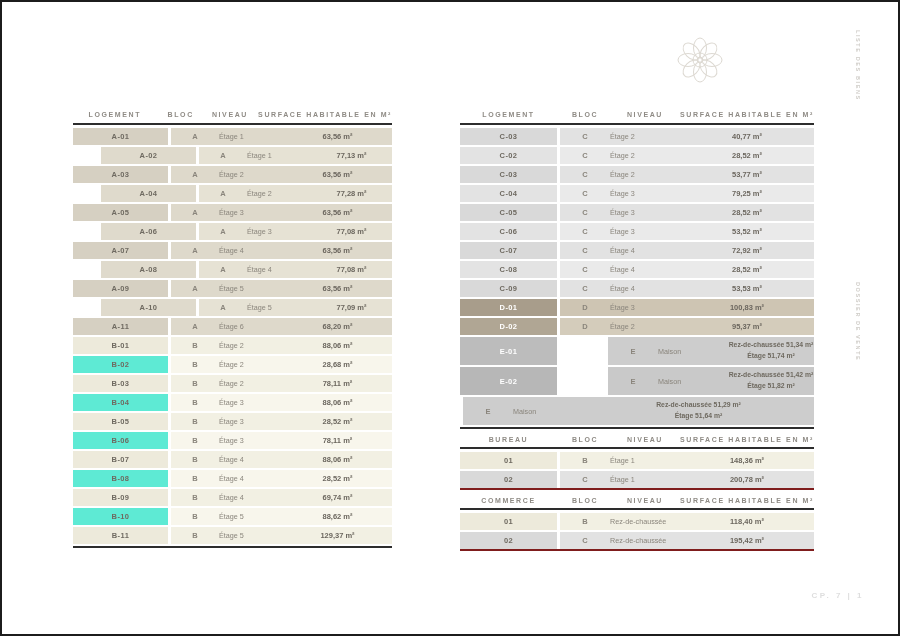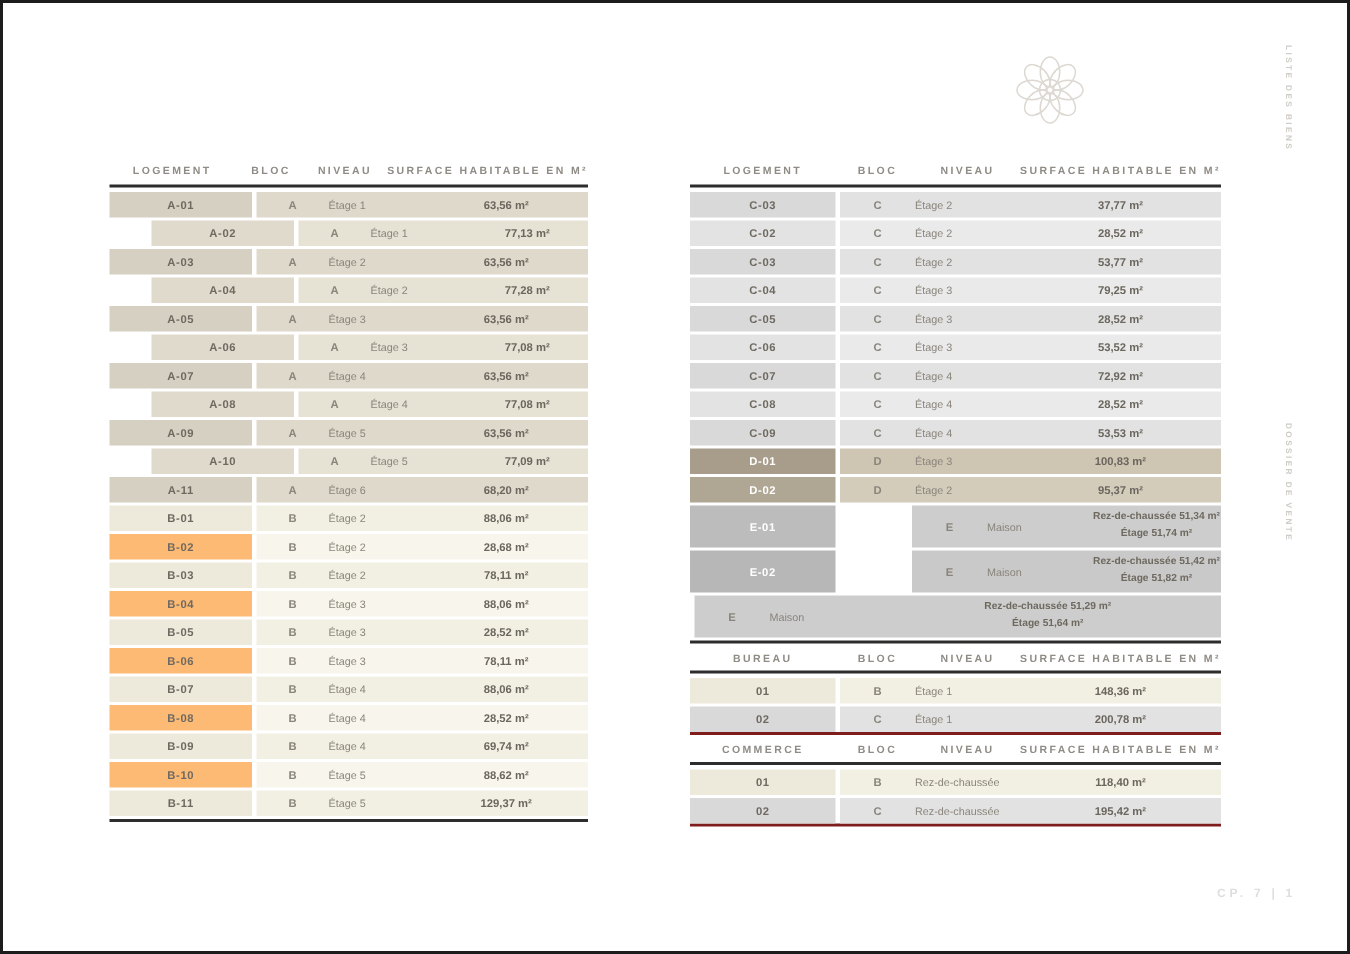--- a/index.html
+++ b/index.html
@@ -39,21 +39,21 @@
   .c4 .ln{display:block;font-size:6.8px;line-height:1.55;font-weight:600;color:#6e695f;}
   
   .h1{width:95px;} #tbl-right .h1{width:97px;}
   .h2{width:48px;margin-left:3px;} #tbl-right .h2{width:50px;}
   .h3{width:64px;} #tbl-right .h3{width:70px;}
   .h4{flex:1;}
   
   .r-A0 .c1{background:#d6d0c2;} .r-A0 .rest{background:#ded9cb;}
   .r-A1 .c1{background:#dfdacc;margin-left:28px;} .r-A1 .rest{background:#e6e2d4;}
   .r-B0 .c1{background:#edeadb;} .r-B0 .rest{background:#f2f0e3;}
-  .r-B1 .c1{background:#fdba74;text-align:center;} .r-B1 .rest{background:#f8f6ec;}
+  .r-B1 .c1{background:#5eead4;text-align:center;} .r-B1 .rest{background:#f8f6ec;}
   .r-C0 .c1{background:#d9d9d9;} .r-C0 .rest{background:#e2e2e2;}
   .r-C1 .c1{background:#e3e3e3;} .r-C1 .rest{background:#eaeaea;}
   .r-D0 .c1{background:#a89d8b;color:#ffffff;} .r-D0 .rest{background:#cec5b3;}
   .r-D1 .c1{background:#b0a694;color:#ffffff;} .r-D1 .rest{background:#d4ccbb;}
   .r-E0 .c1{background:#bcbcbc;color:#ffffff;} .r-E0 .rest{background:#cdcdcd;}
   .r-E1 .c1{background:#b7b7b7;color:#ffffff;} .r-E1 .rest{background:#c9c9c9;}
   .bottom-line{border-bottom:2px solid #2d2d2d;margin-top:2px;}
   .gap{height:2px;}
   
   .logo{position:absolute;left:672px;top:33px;width:52px;height:50px;}
@@ -286,21 +286,21 @@
           <span class="h h2">BLOC</span>
           <span class="h h3">NIVEAU</span>
           <span class="h h4">SURFACE HABITABLE EN M²</span>
         </div>
         <div class="rows">
           <div class="row r-C0">
             <span class="c1">C-03</span>
             <div class="rest">
               <span class="c2">C</span>
               <span class="c3">Étage 2</span>
-              <span class="c4">37,77 m²</span>
+              <span class="c4">40,77 m²</span>
             </div>
           </div>
           <div class="row r-C1">
             <span class="c1">C-02</span>
             <div class="rest">
               <span class="c2">C</span>
               <span class="c3">Étage 2</span>
               <span class="c4">28,52 m²</span>
             </div>
           </div>

